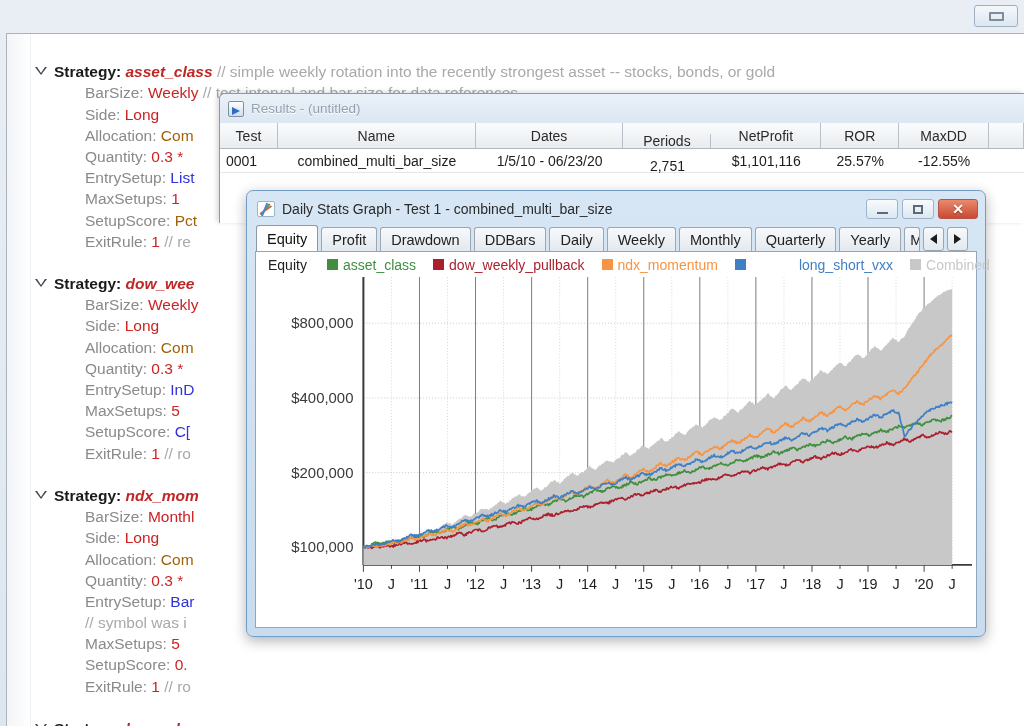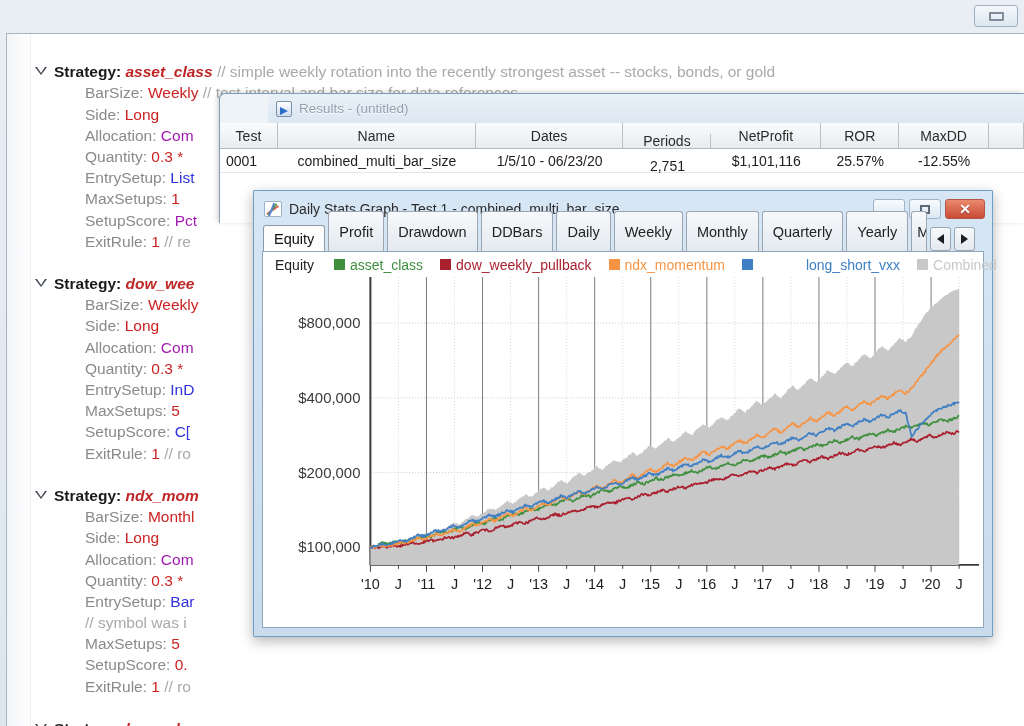--- a/index.html
+++ b/index.html
@@ -73,30 +73,29 @@
     content:""; position:absolute; left:-4px; top:-8px; width:0;height:0;
     border-left:4px solid transparent;border-right:4px solid transparent;
     border-top:6px solid #ffffff;
   }
   .kw-strat { font-weight:bold; color:#1a1a1a; }
   .nm { font-weight:bold; font-style:italic; color:#c02626; }
   .cm { color:#a9a9a9; }
   .pr { color:#8a8a8a; }
   .vl-red { color:#cc2222; }
   .vl-blu { color:#3030dd; }
-  .vl-gold{ color:#a21caf; }
+  .vl-gold{ color:#a16207; }
 
   
   #results-window {
     position:absolute; left:219px; top:93px; width:805px; height:130px;
     background:#eef3f8;
     border:1px solid #7f9bbd; border-right:none; border-bottom:none;
     border-top-left-radius:6px;
     box-shadow:-2px -1px 5px rgba(0,0,0,.16);
-    padding-left:48px;
   }
   #results-titlebar {
     height:29px; display:flex; align-items:center; gap:7px; padding-left:8px;
     background:linear-gradient(#eaf1f8,#dce7f2);
     border-top-left-radius:5px;
   }
   #results-titlebar .ttl { color:#93a0ad; font-size:13.5px; text-shadow:0 1px 0 #fff;}
   .res-icon {
     width:16px;height:16px;border:1px solid #7d8fa3;border-radius:2px;
     background:linear-gradient(#ffffff,#cfdced); position:relative; flex:0 0 auto;
@@ -124,22 +123,22 @@
   .c-per   { width:88px;margin-top:11px; }
   .c-np    { width:110px; }
   .c-ror   { width:78px; }
   .c-mdd   { width:90px; }
   .c-last  { width:35px; }
   .ctr { justify-content:center; }
   .lft { justify-content:flex-start; padding-left:6px; }
 
   
   #graph-window {
-    position:absolute; left:253px; top:190px; width:740px; height:447px;
-    border-radius:1px;
+    position:absolute; left:246px; top:190px; width:740px; height:447px;
+    border-radius:7px;
     background:linear-gradient(#d6e6f4,#c8dcee);
     border:1px solid #6f9ec7;
     box-shadow:0 4px 13px rgba(0,0,0,.30);
     padding:4px;
   }
   #graph-titlebar { height:28px; display:flex; align-items:center; padding:0 3px 0 6px; }
   .graph-icon{ width:18px;height:16px;position:relative;overflow:hidden;flex:0 0 auto;
     background:#fff;border:1px solid #9db4c8;border-radius:2px;}
   .graph-icon i{position:absolute;width:14px;height:2px;transform-origin:left center;display:block;}
   #graph-title { font-size:14px; color:#2b2b2b; margin-left:7px; white-space:nowrap; }
@@ -148,21 +147,21 @@
     background:linear-gradient(#f8fbfd,#dbe7f1); display:flex;align-items:center;justify-content:center;}
   .wb.close{ width:40px; border:1px solid #b4554a;
     background:linear-gradient(#e98a6f,#c94a33); }
   .wb .m{ width:11px;height:2px;background:#5c6a77;margin-top:7px;}
   .wb .r{ width:10px;height:9px;border:2px solid #5c6a77;}
   .wb .x{ color:#fff; font-size:14px; font-weight:bold; line-height:1; text-shadow:0 1px 1px rgba(0,0,0,.4);}
 
   
   #tabstrip { display:flex; align-items:flex-end; height:28px; padding-left:5px; gap:3px; }
   .tab {
-    height:40px; padding:0 10px; display:flex; align-items:center;
+    height:24px; padding:0 10px; display:flex; align-items:center;
     font-size:14.5px; color:#222; border:1px solid #9aa6b2;
     border-bottom:none; border-radius:3px 3px 0 0;
     background:linear-gradient(#f7f9fb,#e3e9ef);
   }
   .tab.active {
     height:26px; background:#fdfdfd; color:#111;
     border-color:#8d9aa6; font-weight:normal;
   }
   .tab.clip { padding:0 2px 0 5px; overflow:hidden; width:16px; }
   .navbtn {

